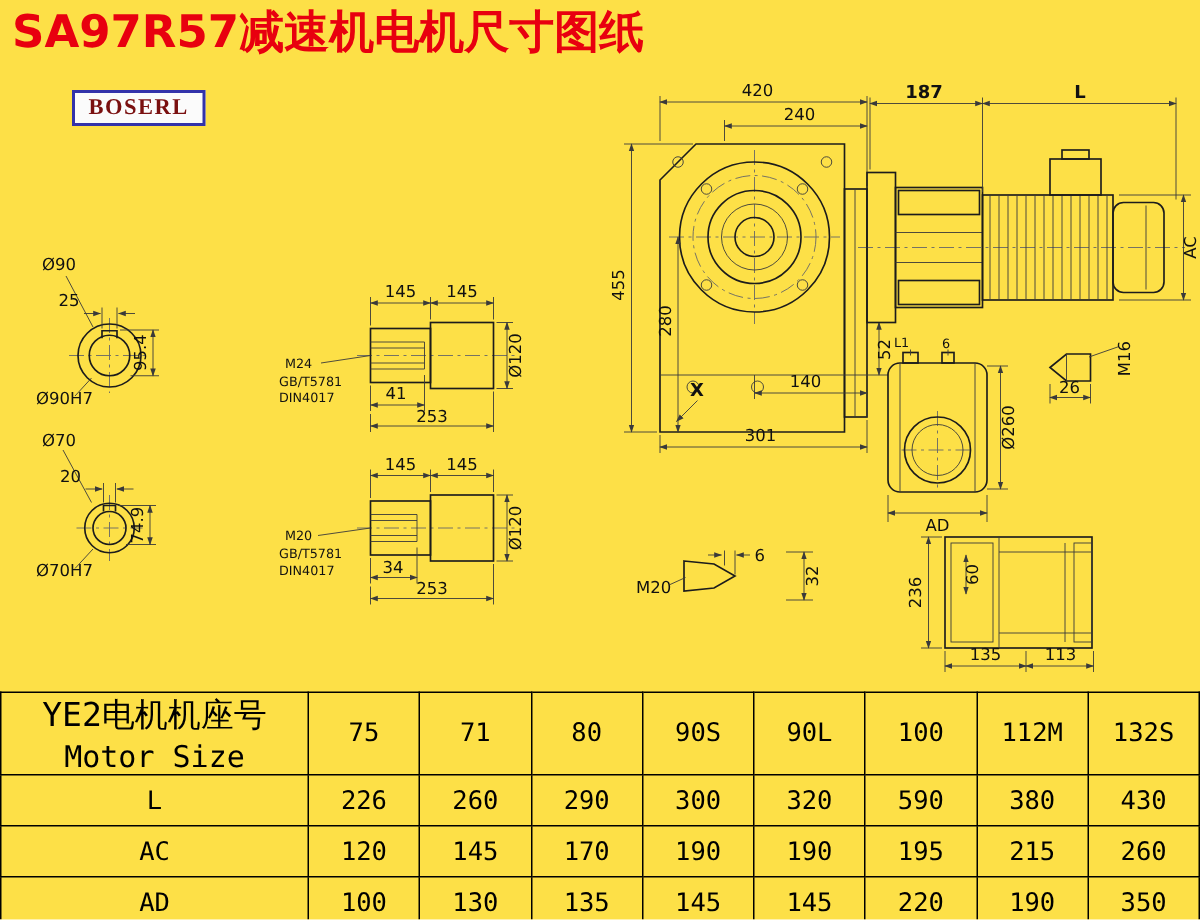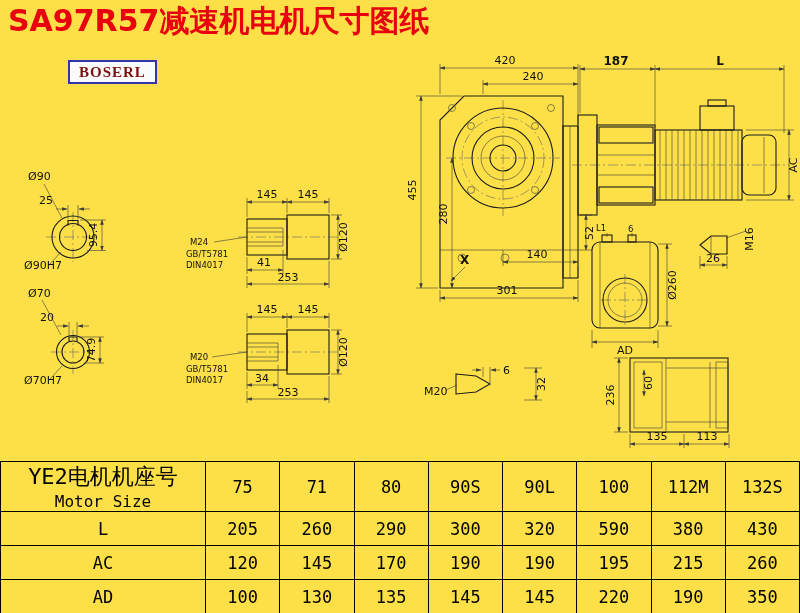--- a/index.html
+++ b/index.html
@@ -1,38 +1,38 @@
 <!DOCTYPE html>
 <html><head>
 <meta charset="utf-8">
 <style>
   * { margin:0; padding:0; box-sizing:border-box; }
   html,body { width:800px; height:613px; background:#fff; font-family:"Liberation Sans",sans-serif; }
   .page { position:relative; width:800px; height:613px; background:#fde047; overflow:hidden; }
   .title { position:absolute; top:1px; left:8px; font-size:30px; font-weight:bold; color:#e8000f;
            font-family:"DejaVu Sans",sans-serif; white-space:nowrap; }
-  .brand { position:absolute; top:60px; left:68px; border:2px solid #3333aa; padding:1px 9px; background:#fbfbfb; }
+  .brand { position:absolute; top:60px; left:48px; border:2px solid #3333aa; padding:1px 9px; background:#fbfbfb; }
   .brand span { font-family:"Liberation Serif",serif; font-weight:bold; font-size:15px; color:#7a1010; letter-spacing:1px; }
   .draw { position:absolute; top:38px; left:0; }
 
   
   .o  { stroke:#1c1c1c; stroke-width:1.1; fill:none; }
   .t  { stroke:#3a3a3a; stroke-width:0.6; fill:none; }
   .d  { stroke:#3a3a3a; stroke-width:0.6; fill:none; marker-start:url(#as); marker-end:url(#ae); }
   .cl { stroke:#666; stroke-width:0.6; fill:none; stroke-dasharray:10 3 2 3; }
   text.lbl  { font-family:"DejaVu Sans",sans-serif; font-size:11px; fill:#111; }
   text.lblb { font-family:"DejaVu Sans",sans-serif; font-size:12px; font-weight:bold; fill:#111; }
   text.sm   { font-family:"DejaVu Sans",sans-serif; font-size:8.5px; fill:#111; }
 
   .size-table { position:absolute; top:461px; left:0; width:800px; border-collapse:collapse; table-layout:fixed;
                 text-align:center; font-family:"DejaVu Sans Mono","Liberation Mono",monospace; font-size:17px; color:#000; }
   .size-table td { border:1px solid #000; height:34px; vertical-align:middle; }
   .size-table tr.hdr td { height:49px; }
   .size-table .hcn { font-size:22px; }
-  .size-table .hen { font-size:16px; }
+  .size-table .hen { font-size:20px; }
 </style>
 </head>
 <body>
 
 <div class="page">
 
   <div class="title">SA97R57减速机电机尺寸图纸</div>
   <div class="brand"><span>BOSERL</span></div>
 
   <svg class="draw" width="800" height="422" viewBox="0 0 800 422">
@@ -332,21 +332,21 @@
       <td>71</td>
       <td>80</td>
       <td>90S</td>
       <td>90L</td>
       <td>100</td>
       <td>112M</td>
       <td>132S</td>
     </tr>
     <tr>
       <td>L</td>
-      <td>205</td>
+      <td>226</td>
       <td>260</td>
       <td>290</td>
       <td>300</td>
       <td>320</td>
       <td>590</td>
       <td>380</td>
       <td>430</td>
     </tr>
     <tr>
       <td>AC</td>

